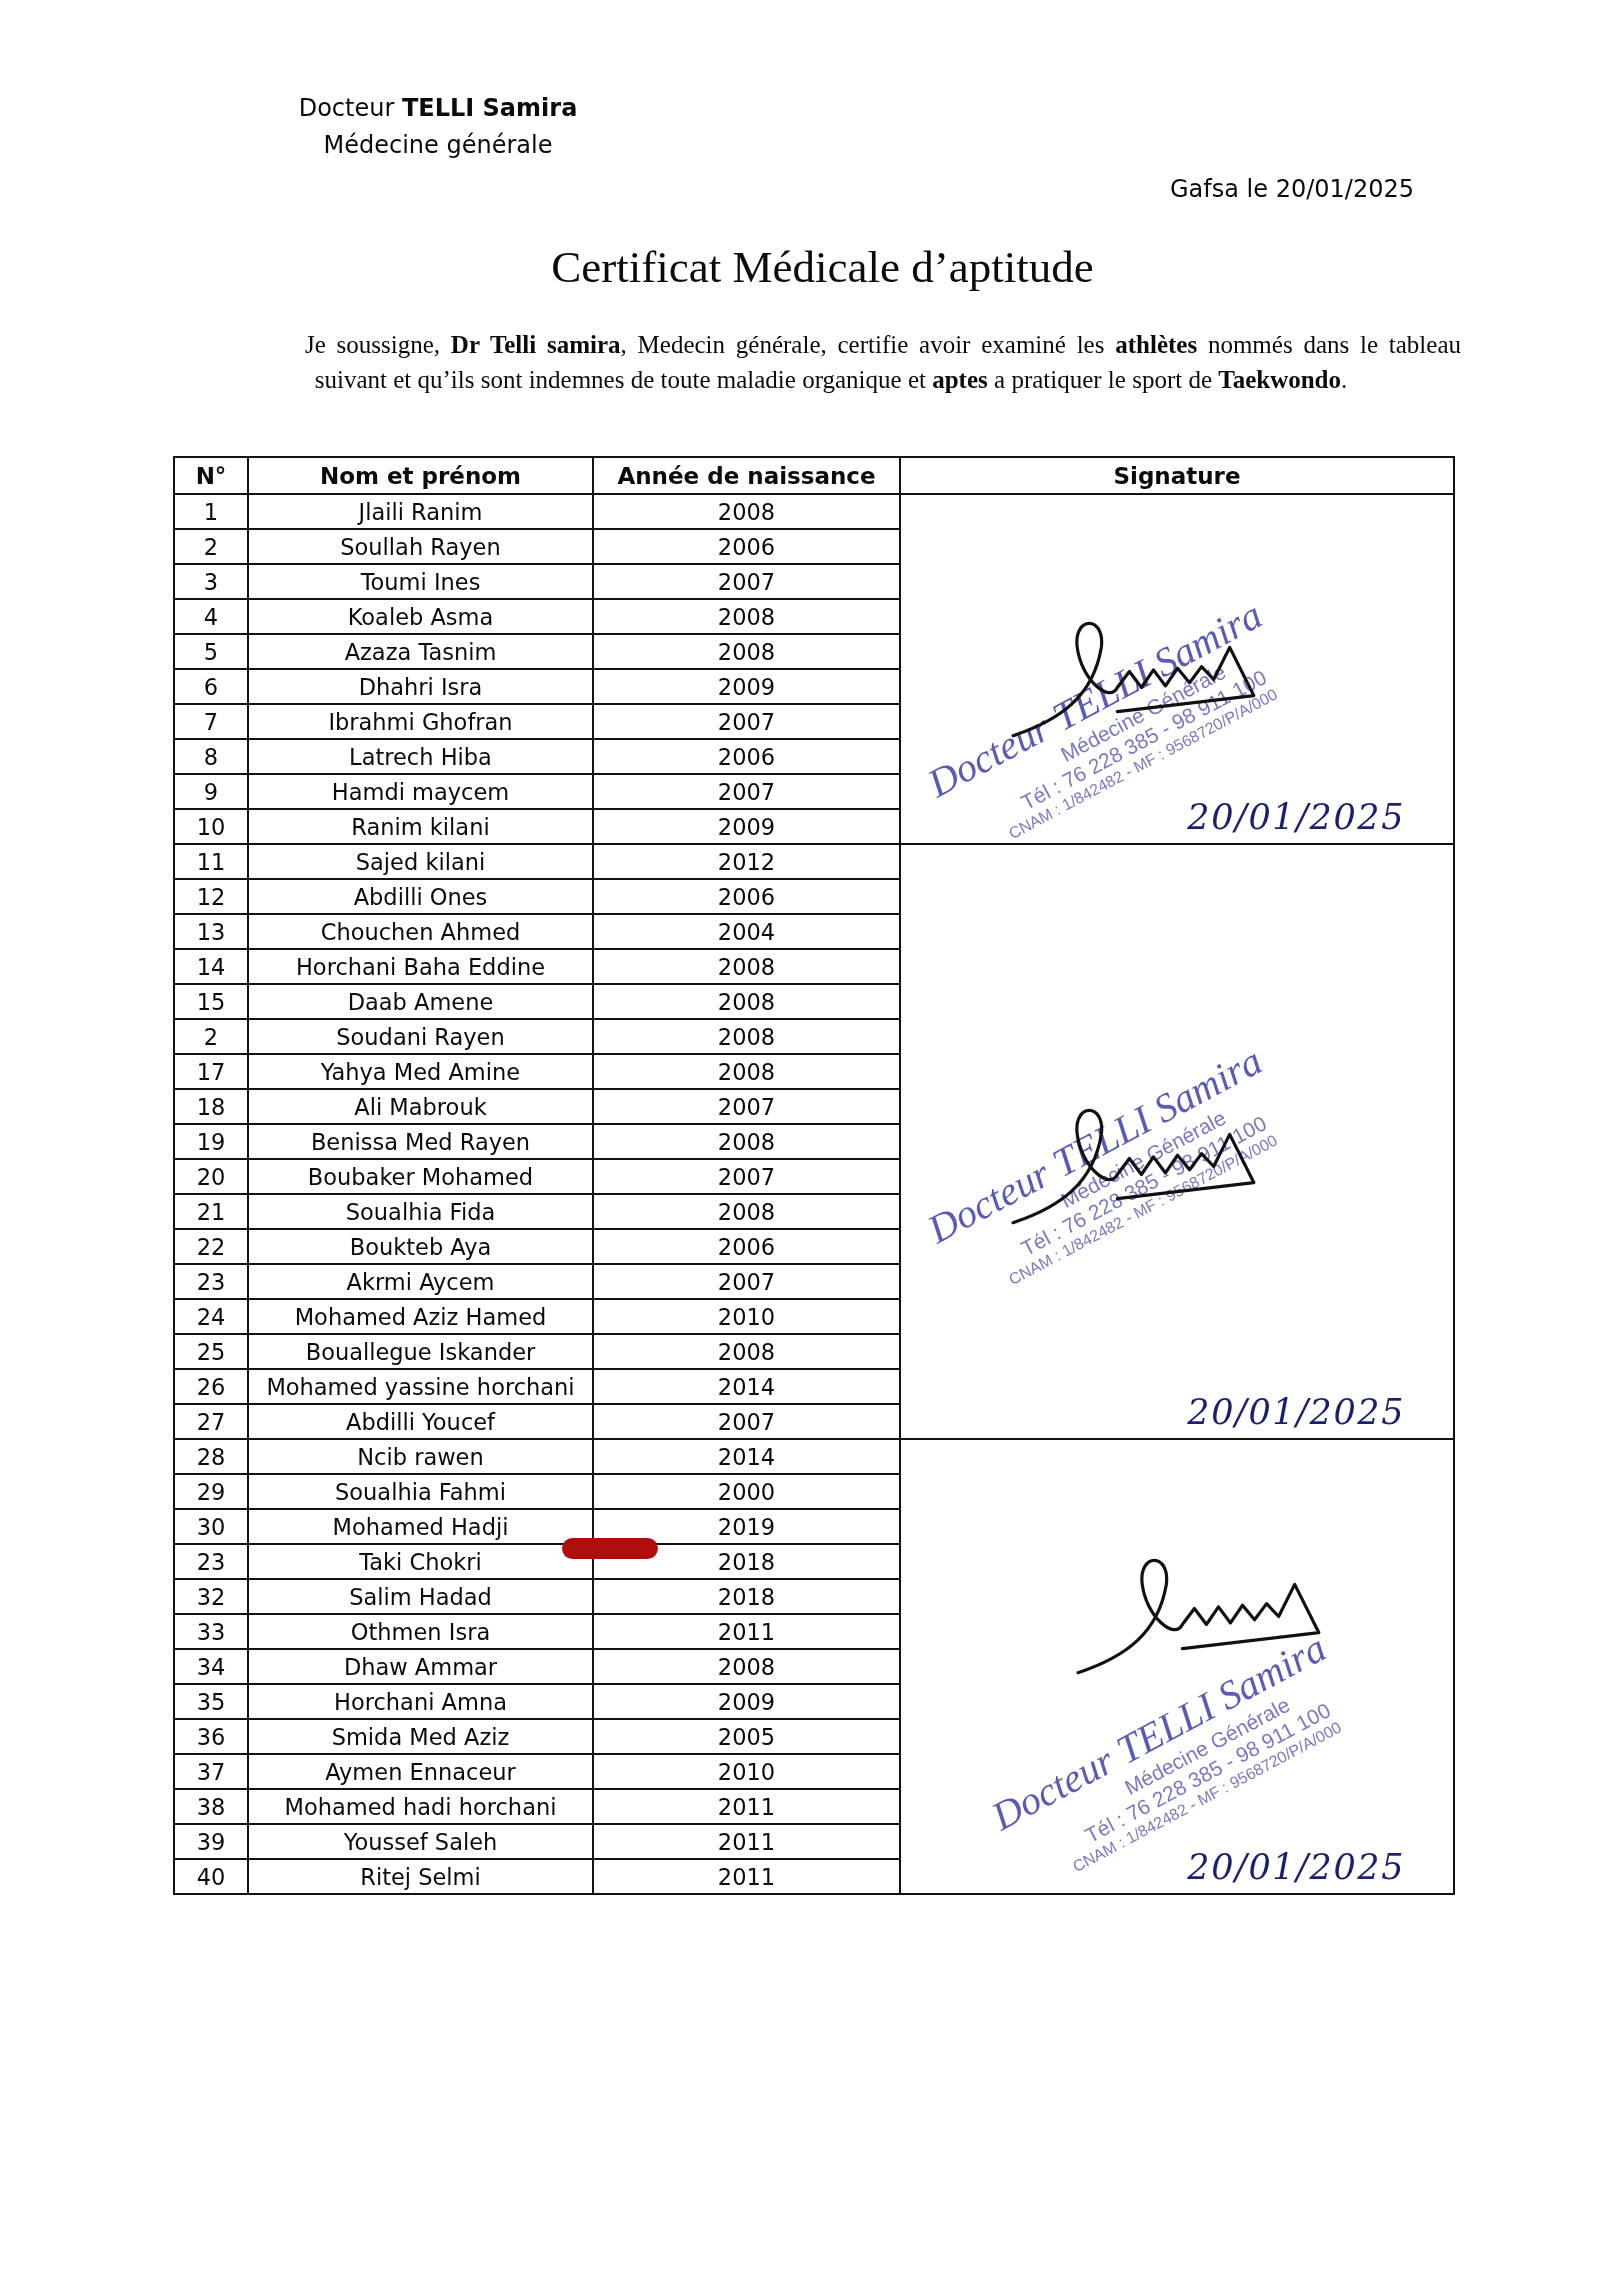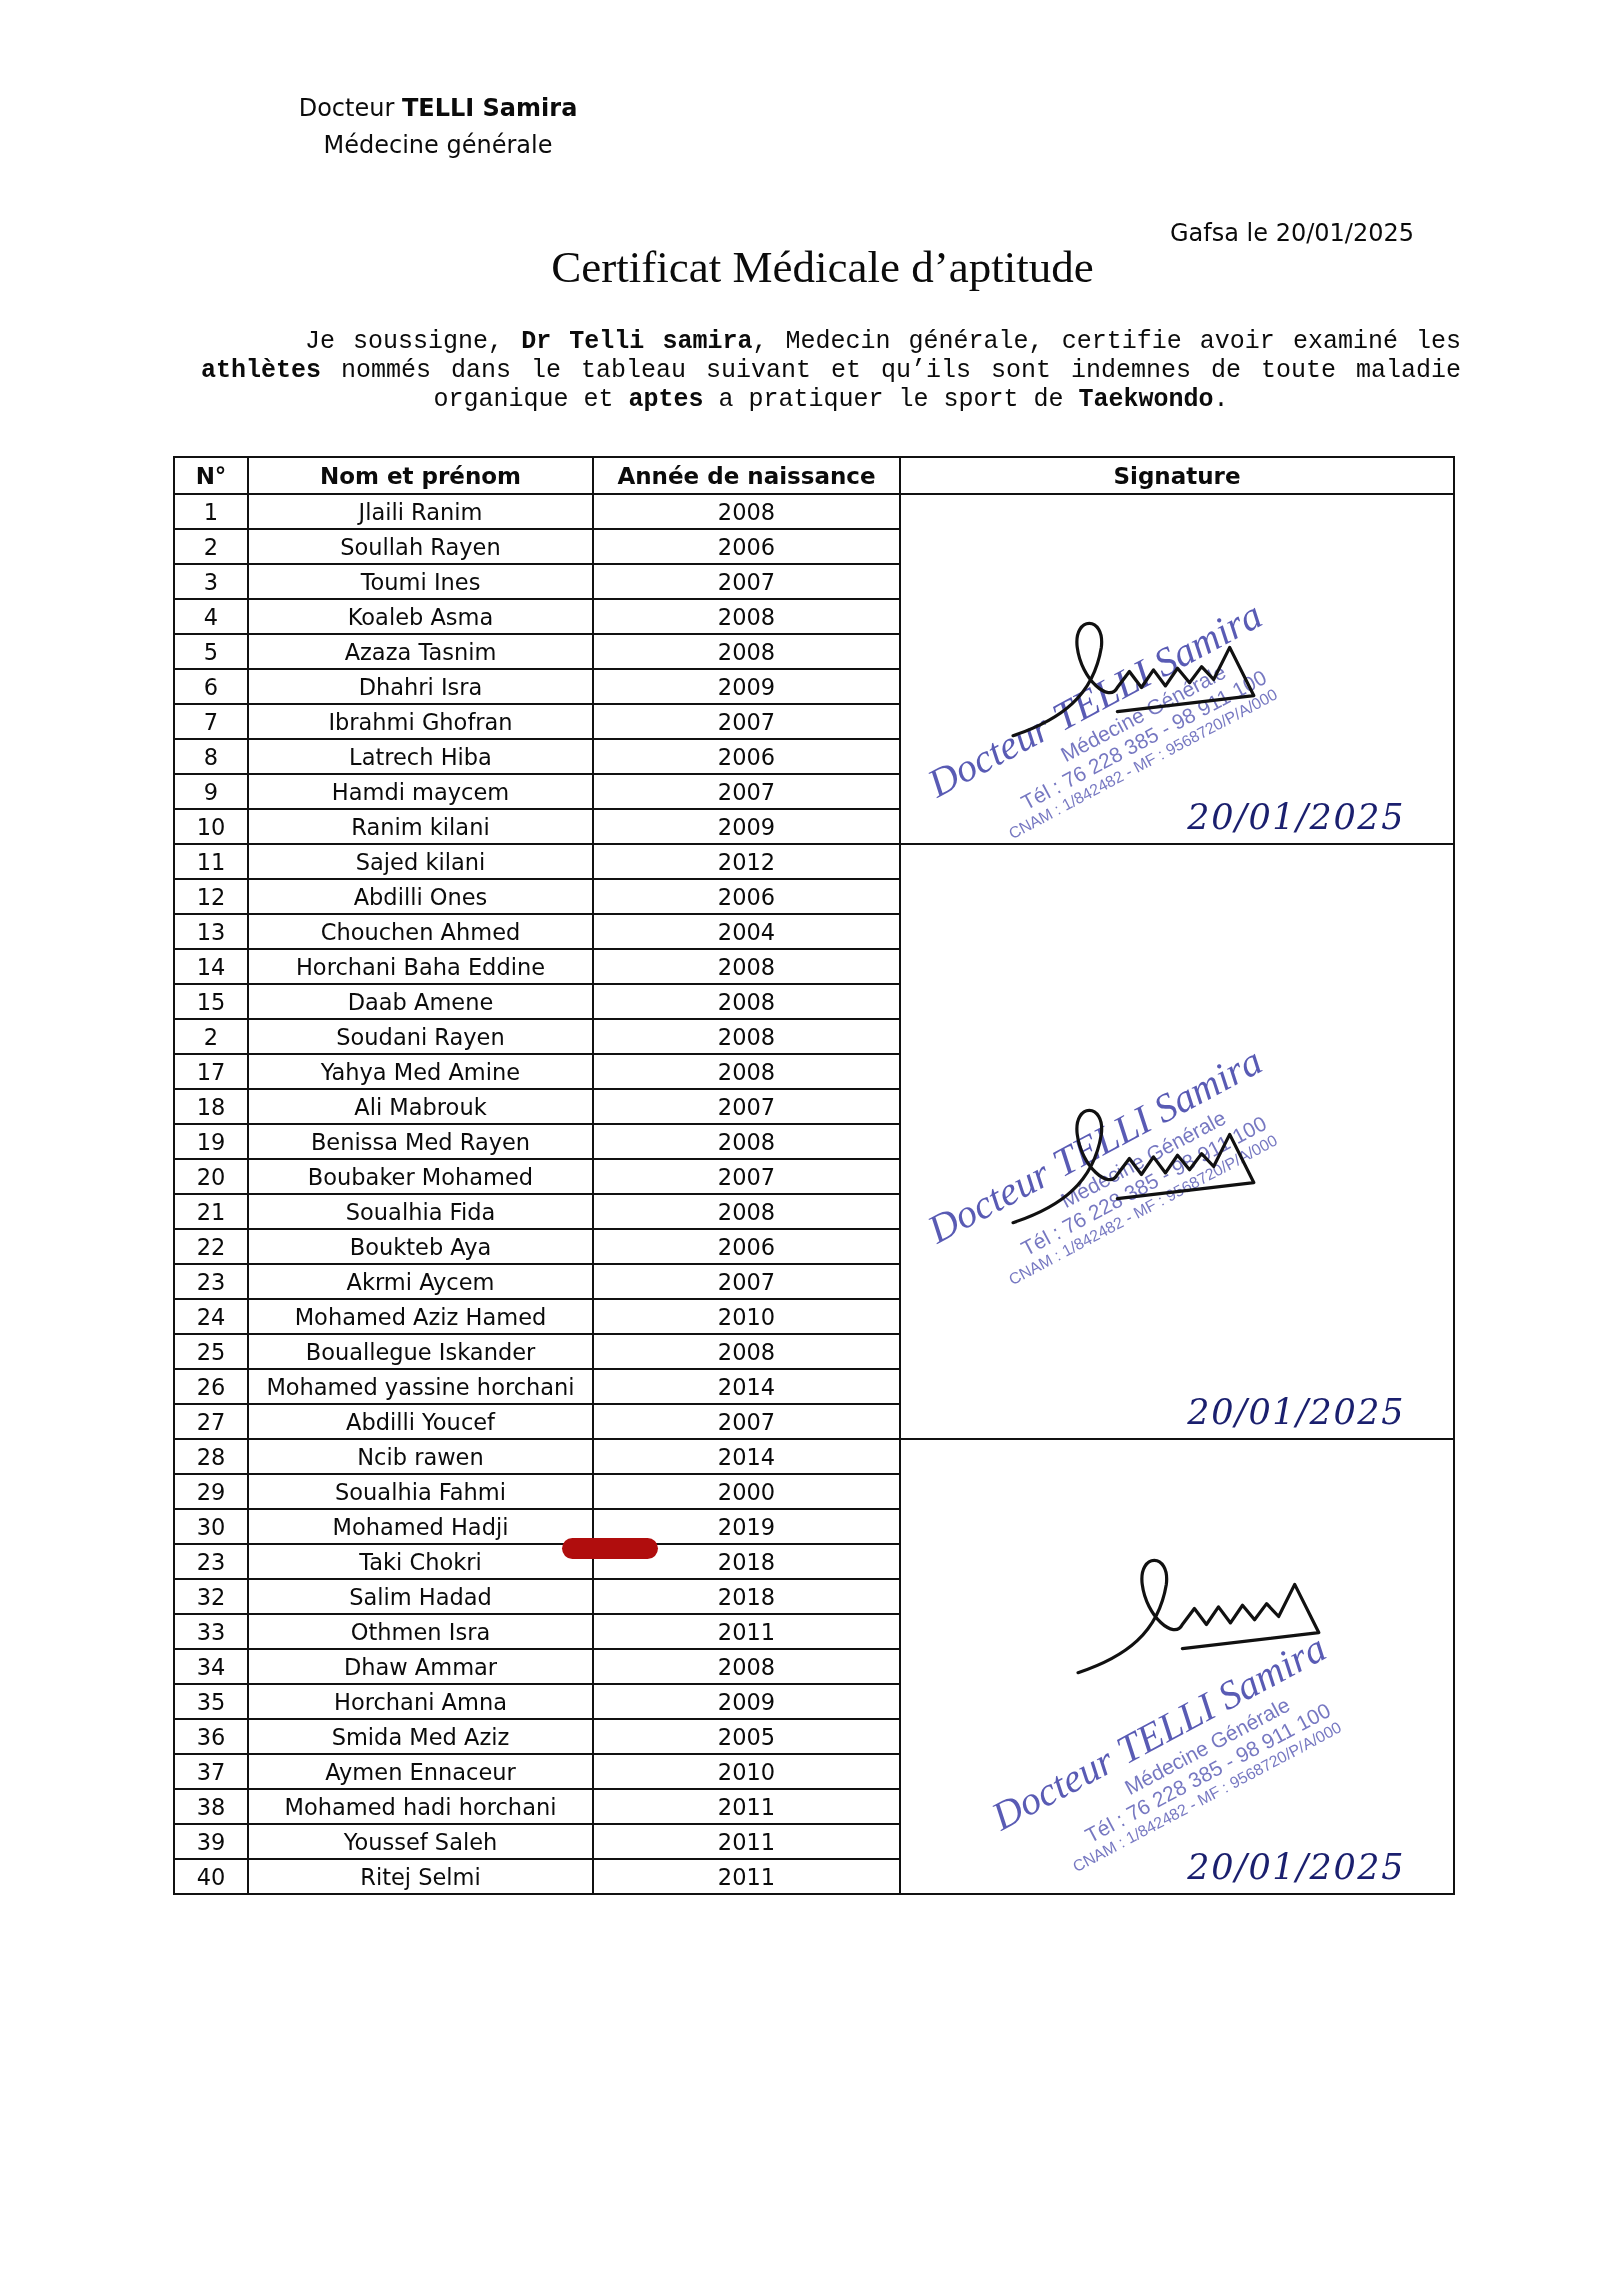--- a/index.html
+++ b/index.html
@@ -1,22 +1,22 @@
 <!DOCTYPE html>
 <html style="font-size:13px"><head>
   <meta charset="utf-8">
   <style>
     html, body { margin: 0; padding: 0; background: #ffffff; }
     body { width: 1616px; height: 2284px; position: relative; overflow: hidden; font-family: "DejaVu Sans", sans-serif; color: #0b0b0b; }
     .header-block { position: absolute; left: 197px; top: 90px; width: 482px; text-align: center; font-size: 24px; line-height: 37px; }
     .header-block .l3 { margin-left: -48px; }
     .header-block b { font-weight: bold; text-align: right; }
-    .date-line { position: absolute; left: 1170px; top: 175px; font-size: 24px; margin-top: 44px; }
+    .date-line { position: absolute; left: 1170px; top: 175px; font-size: 24px; }
     .title { position: absolute; left: 0; width: 1645px; top: 241px; text-align: center; font-family: "Liberation Serif", serif; font-size: 45px; }
-    .intro { position: absolute; left: 201px; width: 1260px; top: 327px; font-family: Liberation Mono, monospace; font-size: 25px; line-height: 29px; text-align: justify; text-align-last: center; text-indent: 104px; }
+    .intro { position: absolute; left: 201px; width: 1260px; top: 327px; font-family: Liberation Serif, serif; font-size: 25px; line-height: 35px; text-align: justify; text-align-last: center; text-indent: 104px; }
     .intro b { font-weight: bold; }
     table.roster { position: absolute; left: 173px; top: 456px; border-collapse: collapse; font-size: 22.5px; }
     table.roster th, table.roster td { border: 2.4px solid #111; padding: 0; text-align: center; }
     table.roster th { height: 35px; font-weight: bold; font-size: 23px; }
     table.roster td { height: 33px; }
     col.c-num { width: 74px; } col.c-name { width: 345px; } col.c-year { width: 307px; } col.c-sig { width: 554px; }
     td.sig-cell { position: relative; vertical-align: top; }
     .stamp { position: absolute; color: #3d3fa8; font-family: "Liberation Serif", serif; transform-origin: left bottom; }
     .stamp .s-name { font-style: italic; font-size: 40px; white-space: nowrap; opacity: .85; }
     .stamp .s-line { font-family: "Liberation Sans", sans-serif; font-size: 21px; white-space: nowrap; opacity: .7; }

